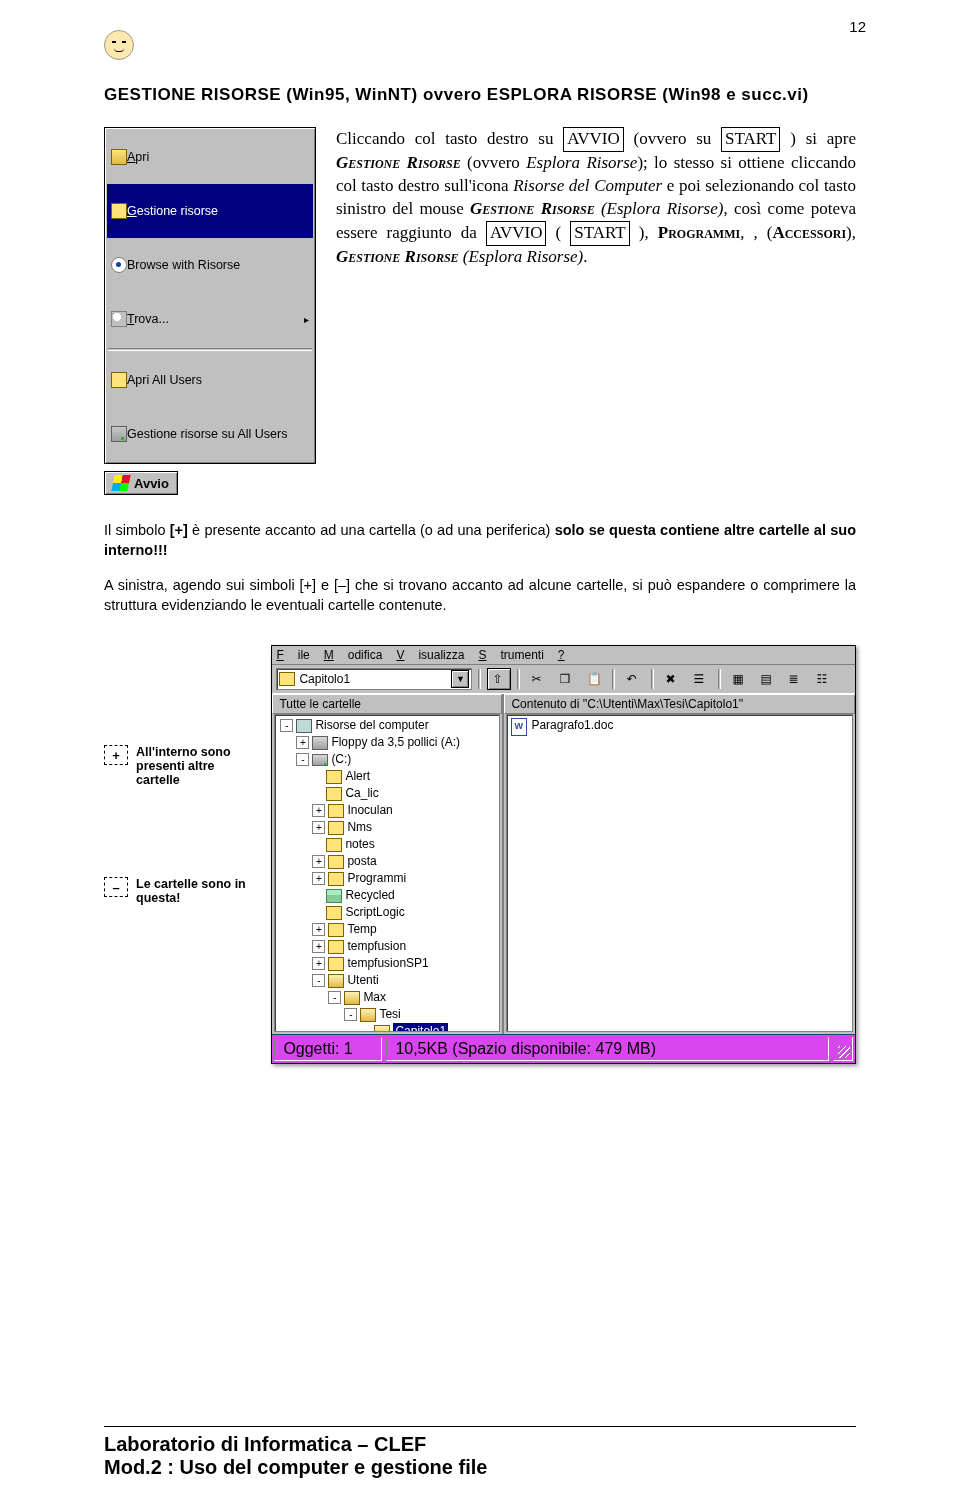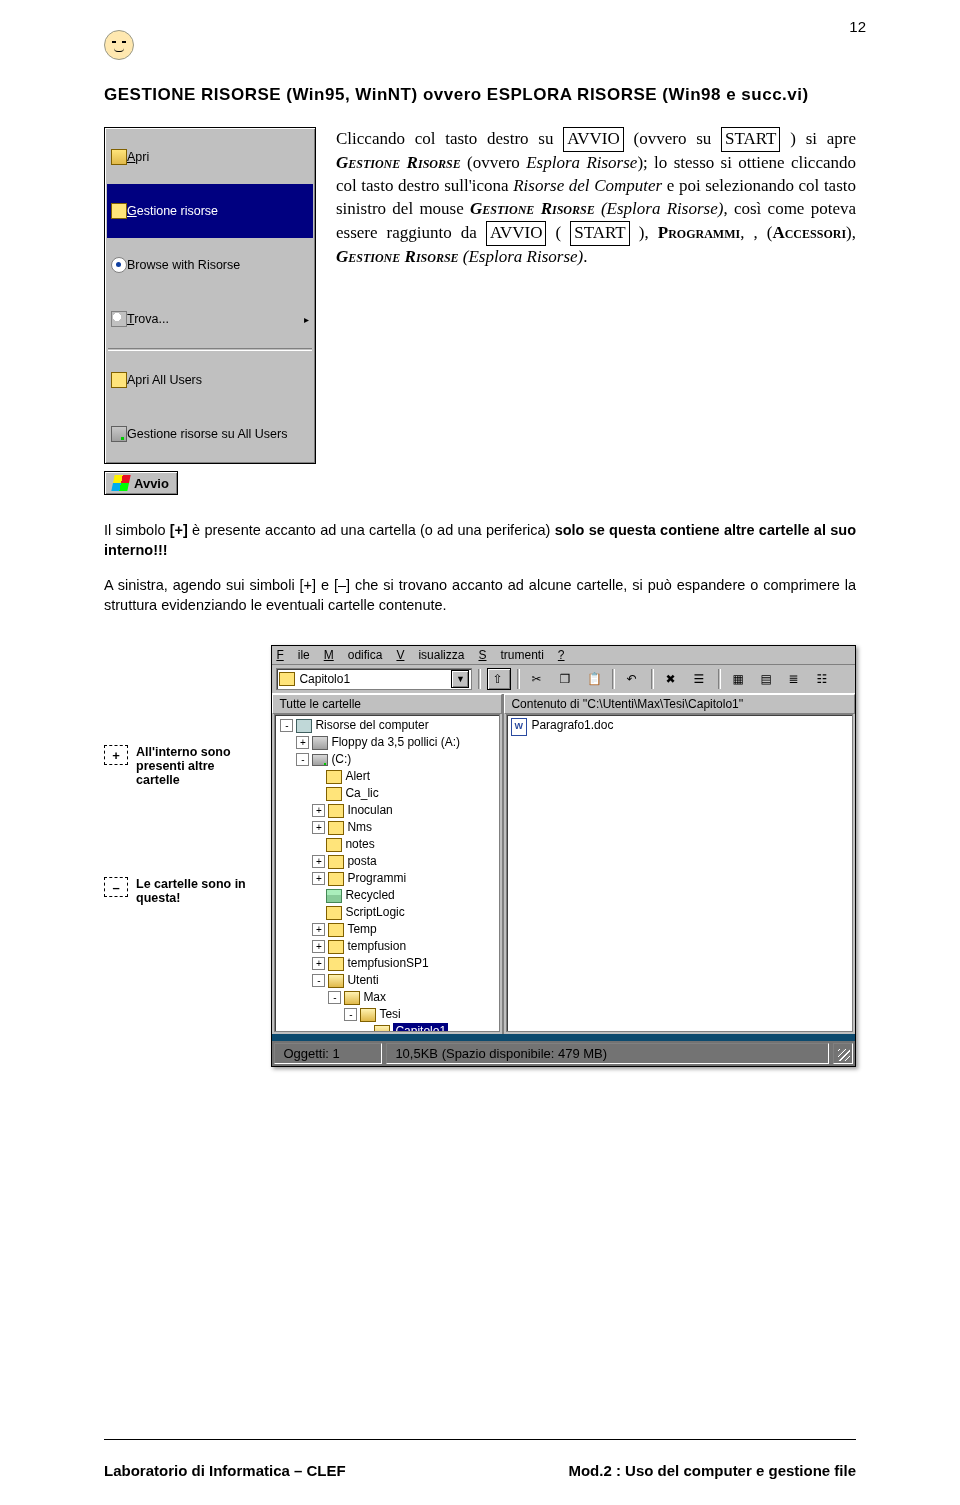--- a/index.html
+++ b/index.html
@@ -171,36 +171,37 @@
   .ticon-drive{width:14px;height:10px;background:linear-gradient(#d8d8d8,#a0a0a0);border:1px solid #606060;flex:0 0 14px;position:relative}
   .ticon-drive:after{content:"";position:absolute;width:2px;height:2px;background:#0c0;right:1px;bottom:0}
   .ticon-floppy{width:14px;height:12px;background:linear-gradient(#d8d8d8,#a0a0a0);border:1px solid #606060;flex:0 0 14px}
   .ticon-comp{width:14px;height:12px;background:#c0d8d8;border:1px solid #406060;flex:0 0 14px}
   .ticon-bin{width:14px;height:12px;background:linear-gradient(#aeb 40%,#8c9 40%);border:1px solid #485;flex:0 0 14px}
   .sel{background:#000080;color:#fff;padding:0 2px}
   .ind{display:inline-block}
   .listwrap .fi{display:flex;align-items:flex-start;gap:4px;padding:1px 2px}
   .docico{width:14px;height:16px;background:#fff;border:1px solid #2a4aa0;position:relative;flex:0 0 14px}
   .docico:before{content:"W";position:absolute;font-size:9px;font-weight:bold;color:#2a4aa0;left:2px;top:2px}
-  .statusbar{display:flex;border-top:7px solid #0c4a6e;background:#737373;font-size:13px}
+  .statusbar{display:flex;border-top:1px solid #0c4a6e;background:#d946ef;font-size:16px}
   .stat{padding:2px 8px;border:1px solid #808080;border-top-color:#808080;border-left-color:#808080;border-right-color:#fff;border-bottom-color:#fff;margin:2px}
   .stat:nth-child(1){width:90px}
   .stat:nth-child(2){flex:1}
   .stat:nth-child(3){width:14px;padding:2px;display:flex;align-items:flex-end;justify-content:flex-end}
   .grip{width:12px;height:12px;background:repeating-linear-gradient(135deg,#808080 0 1px,#fff 1px 2px,transparent 2px 4px)}
   .footer{
     position:absolute;
     bottom:26px;
     left:60px;right:60px;
     border-top:1px solid #000;
-    padding-top:22px;
+    padding-top:6px;
     display:flex;justify-content:space-between;
     font-family:Arial,sans-serif;
-    font-size:15px;
+    font-size:20px;
     font-weight:bold;
+    flex-direction:column;
   }
 </style>
 </head>
 <body>
 
 <div class="page">
   <div class="pagenum">12</div>
 
   <div class="face">
       <div class="m"></div>

